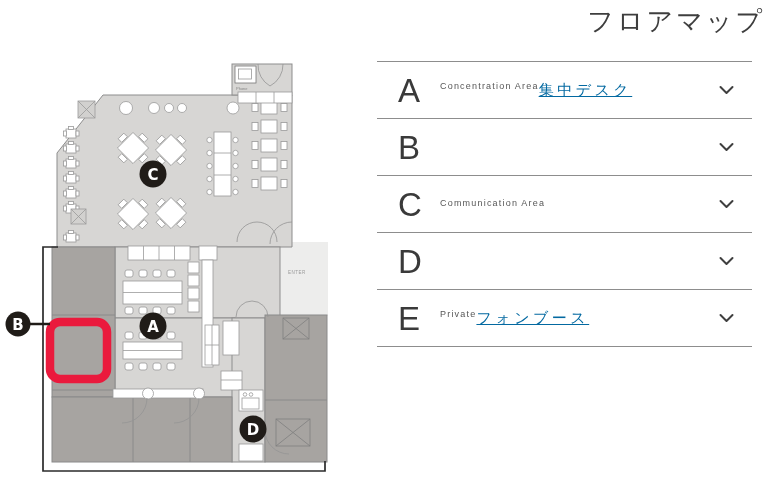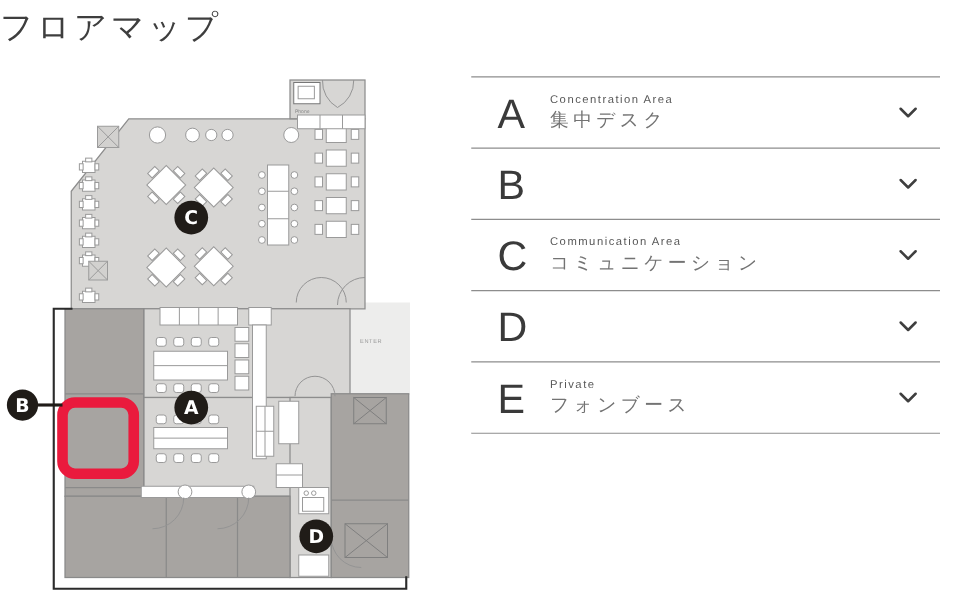--- a/index.html
+++ b/index.html
@@ -4,47 +4,47 @@
 <style>
   html,body{margin:0;padding:0;}
   body{
     width:765px;height:484px;
     background:#ffffff;
     font-family:"Liberation Sans","DejaVu Sans",sans-serif;
     position:relative;overflow:hidden;
   }
   .page-title{
     position:absolute;top:4px;left:0;width:100%;
-    text-align:left;
+    text-align:right;
     font-size:26px;color:#3e3e3e;letter-spacing:3px;
   }
   .floor-map{
     position:absolute;left:0;top:56px;width:340px;height:428px;
   }
   .legend{
     position:absolute;left:377px;top:61px;width:375px;
     border-bottom:1px solid #8d8d8d;
   }
   .legend-item{
     height:56px;
     border-top:1px solid #8d8d8d;
     display:flex;align-items:center;
     position:relative;cursor:pointer;background:#fff;
   }
   .legend-letter{
     width:42px;margin-left:21px;
     font-size:33px;line-height:1;color:#3a3a3a;
     flex-shrink:0;
   }
-  .legend-text{display:flex;flex-direction:column;}
+  .legend-text{display:flex;flex-direction:row;}
   .legend-en{
     font-size:9px;letter-spacing:1.2px;color:#575757;margin-bottom:3px;
   }
   .legend-ja{
-    font-size:15px;letter-spacing:3.5px;color:#737373;
+    font-size:15px;letter-spacing:3.5px;color:#0369a1;text-decoration:underline;
   }
   .legend-chevron{
     position:absolute;right:18px;top:50%;
     transform:translateY(-50%);
     width:15px;height:9px;
   }
   .legend-chevron svg{display:block;}
 </style>
 </head>
 <body>
@@ -331,21 +331,20 @@
       <svg viewBox="0 0 15 9" width="15" height="9">
           <polyline points="1.5,1.5 7.5,7.5 13.5,1.5" fill="none" stroke="#3f3f3f" stroke-width="2" stroke-linecap="round" stroke-linejoin="round"></polyline>
         </svg>
     </span>
   </div>
 
   <div class="legend-item">
     <div class="legend-letter">C</div>
     <div class="legend-text">
       <div class="legend-en">Communication Area</div>
-      <div class="legend-ja">コミュニケーション</div>
     </div>
     <span class="legend-chevron">
       <svg viewBox="0 0 15 9" width="15" height="9">
           <polyline points="1.5,1.5 7.5,7.5 13.5,1.5" fill="none" stroke="#3f3f3f" stroke-width="2" stroke-linecap="round" stroke-linejoin="round"></polyline>
         </svg>
     </span>
   </div>
 
   <div class="legend-item">
     <div class="legend-letter">D</div>

